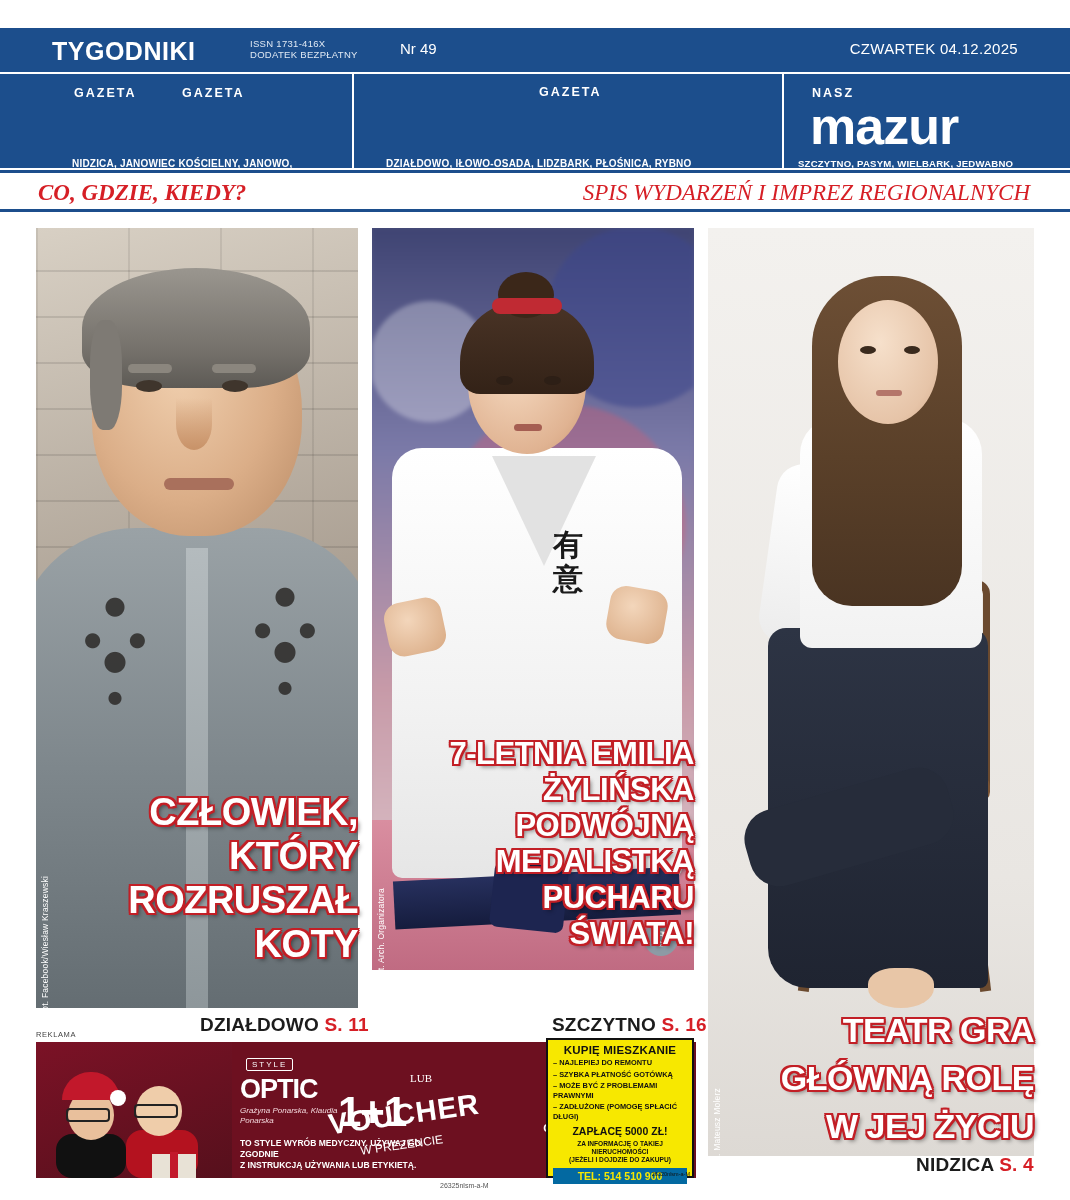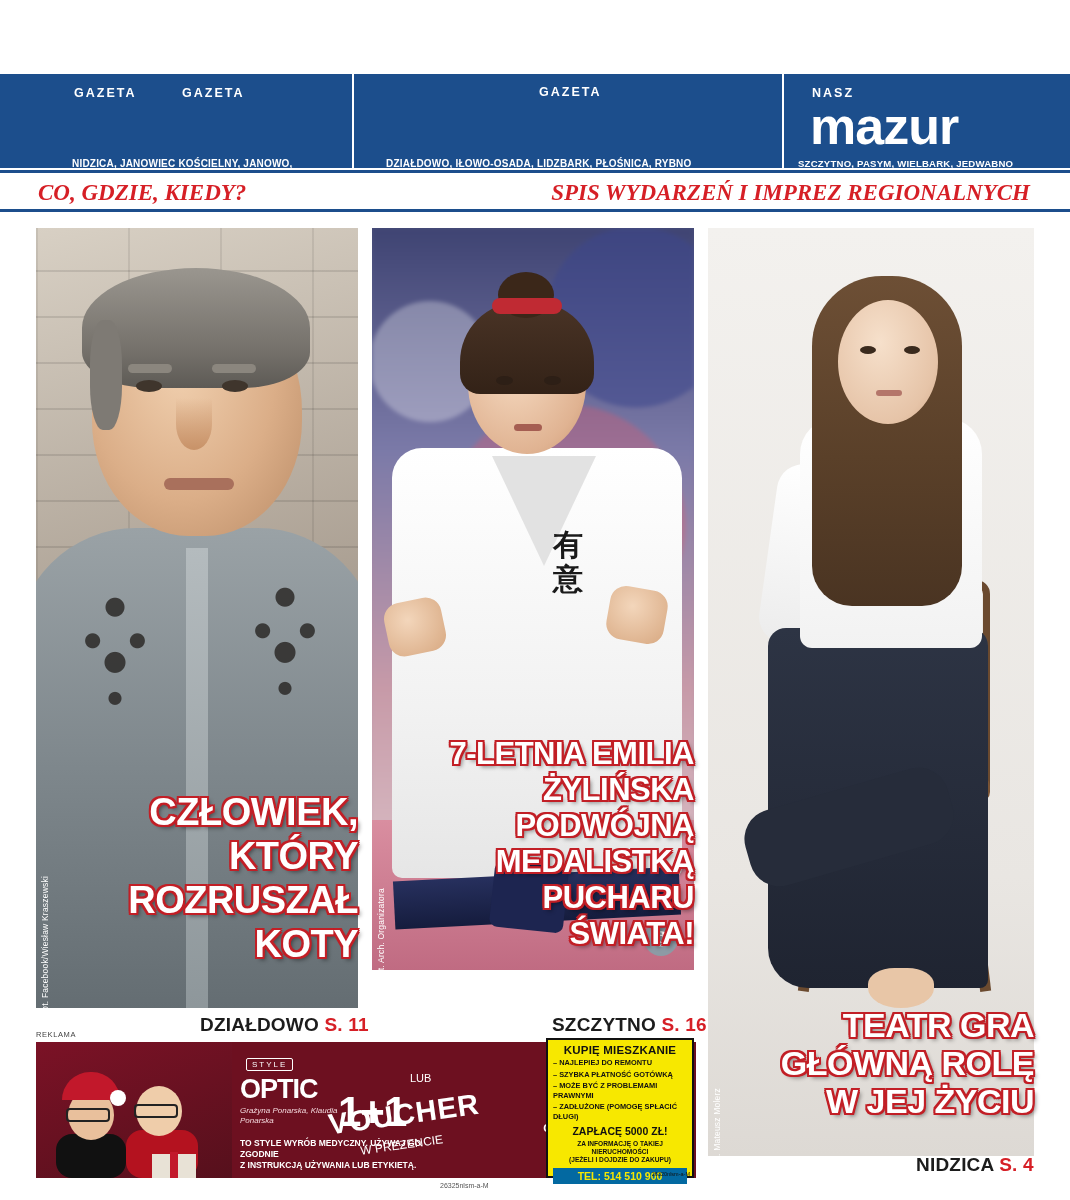--- a/index.html
+++ b/index.html
@@ -76,21 +76,21 @@
     background:#fff;
     border-top:3px solid #1c4e8c; border-bottom:3px solid #1c4e8c;
   }
   .redstrip .l {
     position:absolute; left:38px; top:7px;
     color:#d61f26; font-size:23px; font-style:italic; font-weight:bold;
     font-family:"Liberation Serif", serif;
   }
   .redstrip .r {
     position:absolute; right:40px; top:7px;
-    color:#d61f26; font-size:23px; font-style:italic; font-weight:bold;
+    color:#d61f26; font-size:23px; font-style:italic; font-weight:normal;
     font-family:"Liberation Serif", serif;
   }
 
   
   .photo { position:absolute; overflow:hidden; }
 
   
   #photo-left {
     left:36px; top:228px; width:322px; height:780px;
     background:linear-gradient(180deg,#cfc7bb 0%, #b9ac9b 28%, #8e8274 60%, #6d6358 100%);
@@ -290,21 +290,21 @@
   .chair-spindle{
     position:absolute; top:8px; width:7px; height:196px; background:#6b4a2f;
   }
   .chair-seat{
     position:absolute; left:10px; top:196px; width:196px; height:26px; border-radius:10px;
     background:#7a5435;
   }
   .chair-leg{
     position:absolute; width:11px; height:200px; background:#6b4a2f;
   }
-  #title-right { left:0; top:1006px; font-size:34px; line-height:38px;padding-left:14px; }
+  #title-right { left:0; top:1006px; font-size:34px; line-height:48px;padding-left:14px; }
   #cap-right { left:712px; top:1088px; color:#ffffff; }
 
   
   .pageref {
     position:absolute; font-weight:bold; font-size:19px; color:#1c1c1c; letter-spacing:.2px;
   }
   .pageref .num { color:#d61f26; }
   #ref-left { left:200px; top:1014px; }
   #ref-mid  { left:552px; top:1014px; }
   #ref-right{ left:916px; top:1154px; }
@@ -351,21 +351,21 @@
     position:absolute; left:0; top:16px; font-size:27px; font-weight:bold; letter-spacing:-1px;
   }
   .optic-sub{
     position:absolute; left:0; top:48px; font-size:8px; font-style:italic; color:#f3d7dc;
     width:110px; line-height:10px;
   }
   .one-one{
     position:absolute; left:106px; top:10px; color:#fff; font-weight:bold;
     font-size:42px; letter-spacing:-1px;margin-top:36px;
   }
-  .lub{ position:absolute; left:178px; top:30px; color:#fff; font-size:11px;}
+  .lub{ position:absolute; left:178px; top:30px; color:#fff; font-size:11px;font-family:Liberation Serif, serif;}
   .voucher{
     position:absolute; left:96px; top:56px; color:#fff; font-weight:bold; font-size:29px;
     letter-spacing:1px; transform:rotate(-8deg);
   }
   .wprez{
     position:absolute; left:128px; top:96px; color:#fff; font-size:12px; transform:rotate(-8deg);
   }
   .ad-disclaimer{
     position:absolute; left:8px; top:96px; width:200px; color:#fff; font-size:8.5px;
     line-height:11px; font-weight:bold;
@@ -398,20 +398,31 @@
     margin-top:4px; background:#0369a1; color:#f7e800; font-size:10.5px; font-weight:bold;
     text-align:center; padding:2px 0;
   }
   .yellow-code{ position:absolute; right:2px; bottom:-1px; font-size:5.5px; color:#111;}
 </style>
 </head>
 <body>
 
 <div class="page">
 
+  <div class="topbar">
+    <div class="topbar-inner">
+      <div class="tygodniki">TYGODNIKI</div>
+      <div class="issn">
+        <div>ISSN 1731-416X</div>
+        <div>DODATEK BEZPŁATNY</div>
+      </div>
+      <div class="nr">Nr 49</div>
+      <div class="date">CZWARTEK 04.12.2025</div>
+    </div>
+  </div>
 
   <div class="masthead">
 
     <div class="mast-col left">
       <div class="mini">GAZETA</div>
       <div class="mini mini2">GAZETA</div>
       <div class="sub">NIDZICA, JANOWIEC KOŚCIELNY, JANOWO, KOZŁOWO</div>
     </div>
 
     <div class="mast-col center">

